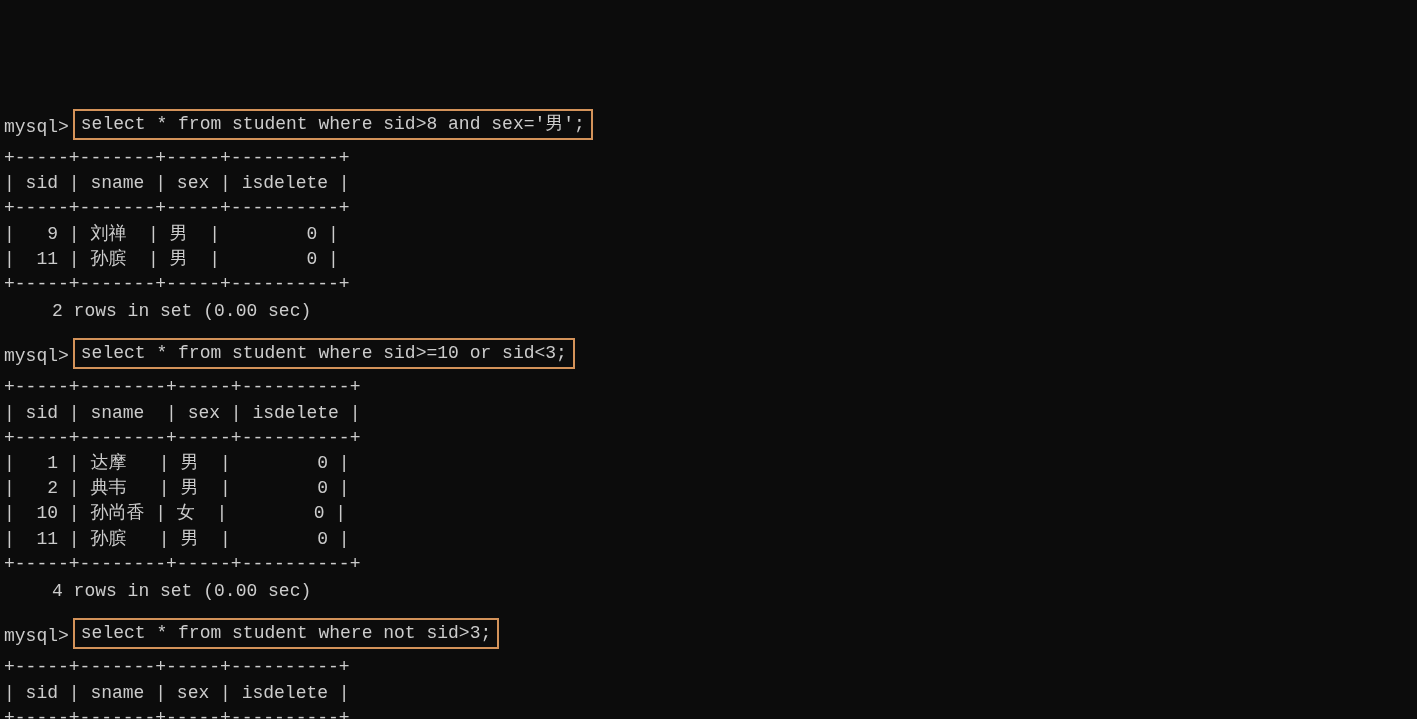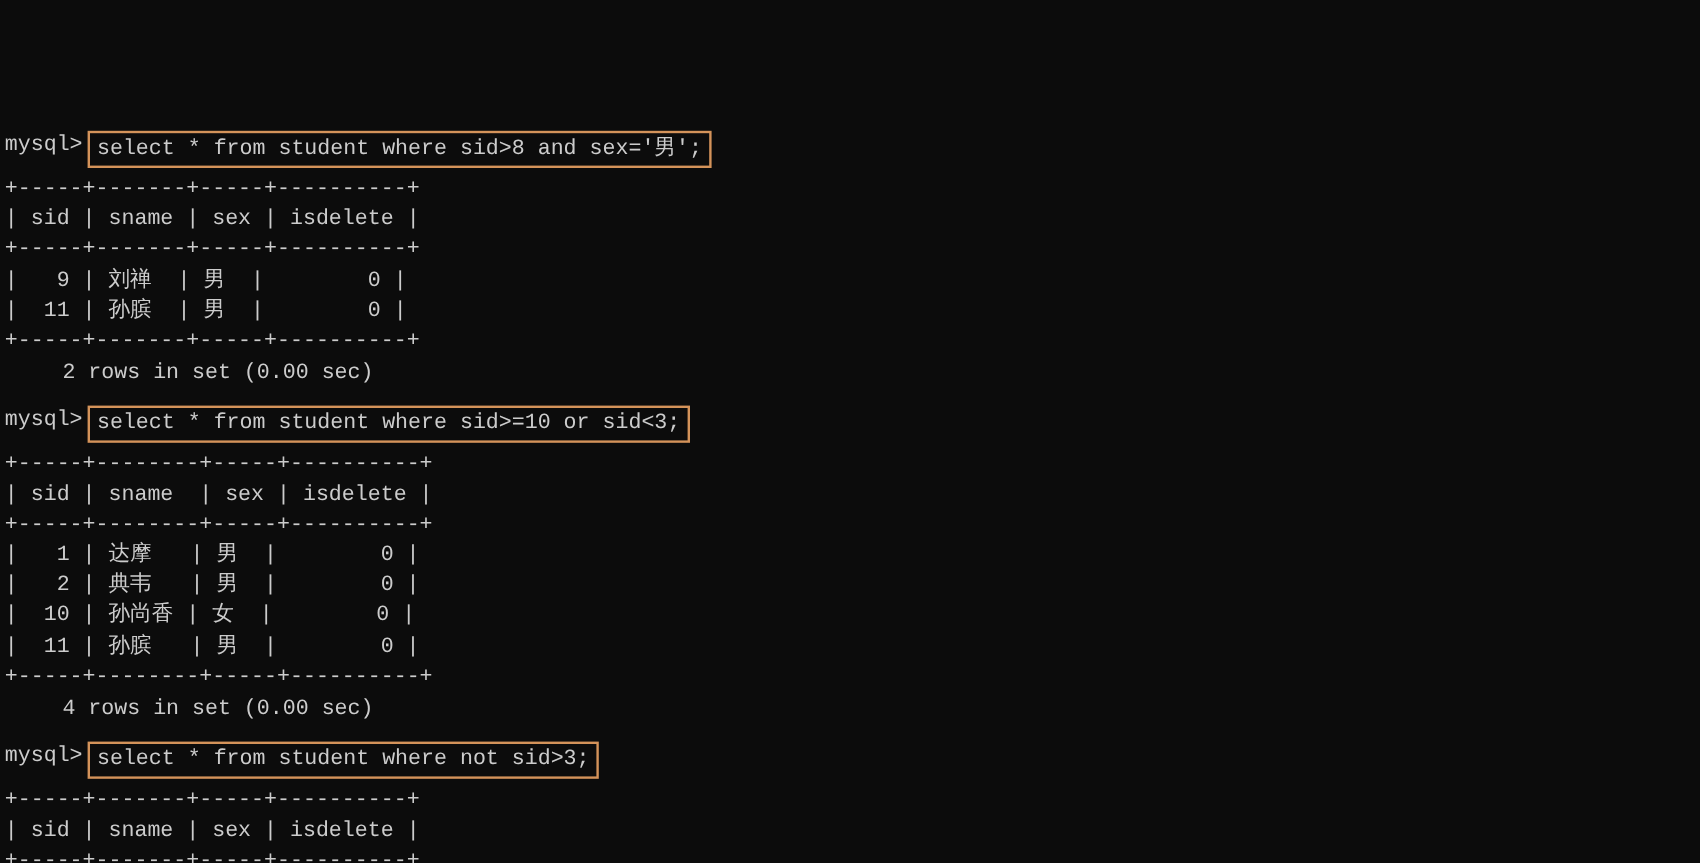--- a/index.html
+++ b/index.html
@@ -12,21 +12,21 @@
       line-height: 1.4;
       white-space: pre;
     }
     .highlight-box {
       border: 2px solid #d4935a;
       padding: 1px 6px;
       display: inline-block;
     }
     .query-line {
       display: flex;
-      align-items: flex-start;
+      align-items: flex-end;
       margin-bottom: 2px;
     }
     .prompt-text {
       margin-right: 4px;
     }
     .table-block {
       margin-top: 6px;
     }
     .row-line {
       color: #cccccc;

